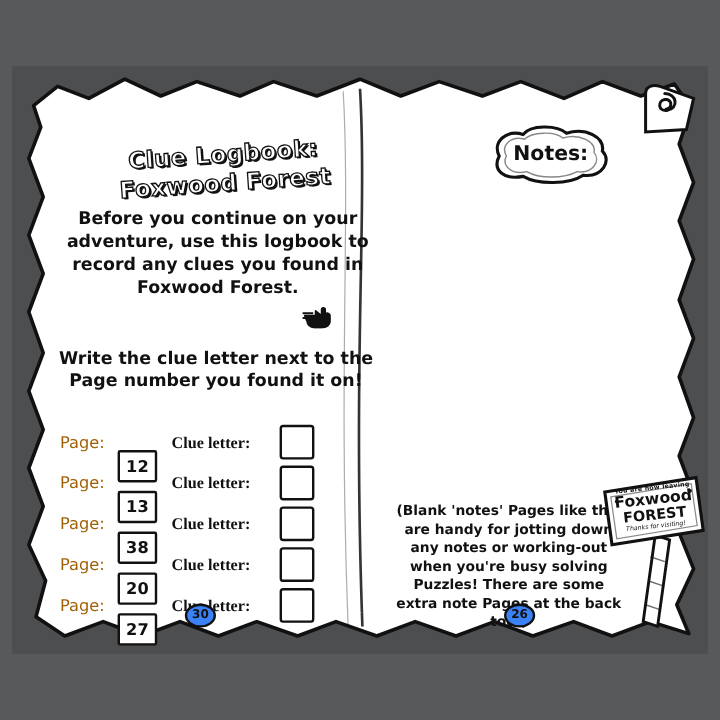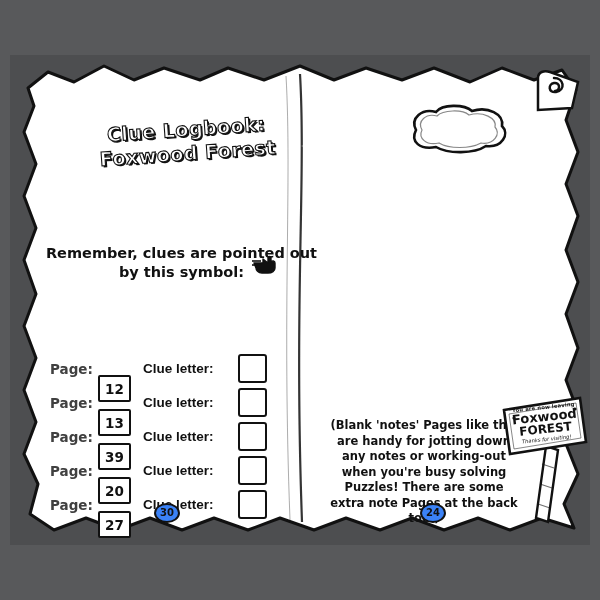--- a/index.html
+++ b/index.html
@@ -115,43 +115,43 @@
   }
   .row {
     position: relative;
     height: 29px;
     margin-bottom: 5px;
     display: flex;
     align-items: center;
   }
   .row .lbl {
     font-family: "DejaVu Sans", sans-serif;
-    font-weight: bold;
+    font-weight: normal;
     font-size: 13.5px;
-    color: #404040;
+    color: #a16207;
     width: 48px;
   }
   .numbox {
     width: 29px;
     height: 23px;
     border: 2.5px solid #111;
     border-radius: 2px;
     display: flex;
     align-items: center;
     justify-content: center;
     font-family: "DejaVu Sans", sans-serif;
     font-weight: bold;
     font-size: 13.5px;
     color: #111;
     background: #fff;
     margin-right: 12px;
     margin-top: 40px;
   }
   .row .clue-lbl {
-    font-family: Liberation Sans, sans-serif;
+    font-family: Liberation Serif, serif;
     font-weight: bold;
     font-size: 13.5px;
     color: #111;
     margin-right: 24px;
   }
   .answerbox {
     width: 25px;
     height: 25px;
     border: 2.5px solid #111;
     border-radius: 3px;
@@ -273,52 +273,53 @@
         <path d="M4 42 L4 10 C4 4 10 2 16 4 L44 14 L38 40 Z" fill="#ffffff" stroke="#111" stroke-width="2.5"></path>
         <path d="M20 10 C30 10 32 22 22 24 C14 25 14 16 20 15 C26 14 27 22 21 23" fill="none" stroke="#111" stroke-width="2.5" stroke-linecap="round"></path>
       </svg>
     </div>
 
     <div class="title">
       <span>Clue Logbook:</span>
       <span class="l2">Foxwood Forest</span>
     </div>
 
-
-    <div class="para para-2">Remember, clues are pointed out by this symbol:</div>
+    <div class="para para-1">Before you continue on your adventure, use this logbook to record any clues you found in Foxwood Forest.</div>
+
 
     <div class="pointer-icon">
       <svg width="28" height="20" viewBox="0 0 28 20" xmlns="http://www.w3.org/2000/svg">
         <path d="M2 9 L11 9 L11 5 L16 9 L16 4 C16 2 19 2 19 4 L19 8 C20 6 23 7 23 9 L23 14
                  C23 17 20 19 16 19 L10 19 C6 19 4 16 4 14 Z" fill="#111111" stroke="#111111" stroke-width="1.4" stroke-linejoin="round"></path>
         <path d="M0 7 L9 7" stroke="#111" stroke-width="1.6"></path>
         <path d="M0 11 L7 11" stroke="#111" stroke-width="1.6"></path>
       </svg>
     </div>
 
+    <div class="para para-3">Write the clue letter next to the Page number you found it on!</div>
 
     <div class="rows">
 
       <div class="row">
         <span class="lbl">Page:</span>
         <span class="numbox">12</span>
         <span class="clue-lbl">Clue letter:</span>
         <span class="answerbox"></span>
       </div>
 
       <div class="row">
         <span class="lbl">Page:</span>
         <span class="numbox">13</span>
         <span class="clue-lbl">Clue letter:</span>
         <span class="answerbox"></span>
       </div>
 
       <div class="row">
         <span class="lbl">Page:</span>
-        <span class="numbox">39</span>
+        <span class="numbox">38</span>
         <span class="clue-lbl">Clue letter:</span>
         <span class="answerbox"></span>
       </div>
 
       <div class="row">
         <span class="lbl">Page:</span>
         <span class="numbox">20</span>
         <span class="clue-lbl">Clue letter:</span>
         <span class="answerbox"></span>
       </div>
@@ -333,20 +334,21 @@
     </div>
 
     <div class="notes-bubble">
       <svg width="110" height="52" viewBox="0 0 110 52" xmlns="http://www.w3.org/2000/svg">
         <path d="M12 26 C6 14 18 4 32 8 C38 0 60 0 68 7 C84 2 100 10 98 22
                  C106 30 98 44 82 42 C70 50 44 50 32 43 C16 46 6 38 12 26 Z" fill="#ffffff" stroke="#111" stroke-width="2.6"></path>
         <path d="M18 26 C13 17 22 9 33 12 C39 6 58 5 65 11 C79 7 93 14 91 23
                  C97 30 90 41 77 39 C66 45 45 45 35 39 C22 42 14 34 18 26 Z" fill="none" stroke="#111" stroke-width="1.2" opacity="0.5"></path>
       </svg>
     </div>
+    <div class="notes-text">Notes:</div>
 
     <div class="blank-note">(Blank 'notes' Pages like this are handy for jotting down any notes or working-out when you're busy solving Puzzles! There are some extra note Pages at the back too.)</div>
 
     <div class="sign">
       <svg width="86" height="130" viewBox="0 0 86 130" xmlns="http://www.w3.org/2000/svg">
 
         <path d="M44 52 L56 56 L46 128 L34 124 Z" fill="#ffffff" stroke="#111" stroke-width="2.4"></path>
         <path d="M40 70 L52 74 M38 90 L50 94 M36 110 L48 114" stroke="#111" stroke-width="1.2" opacity="0.6"></path>
 
         <path d="M2 16 L78 4 L84 48 L8 60 Z" fill="#ffffff" stroke="#111" stroke-width="2.6"></path>
@@ -357,16 +359,16 @@
       </svg>
     </div>
     <div class="sign-text">
       <span class="t1">You are now leaving</span>
       <span class="t2">Foxwood</span>
       <span class="t3">FOREST</span>
       <span class="t4">Thanks for visiting!</span>
     </div>
 
     <div class="pagenum pagenum-left">30</div>
-    <div class="pagenum pagenum-right">24</div>
+    <div class="pagenum pagenum-right">26</div>
 
   </div>
 </div>
 
 </body></html>

